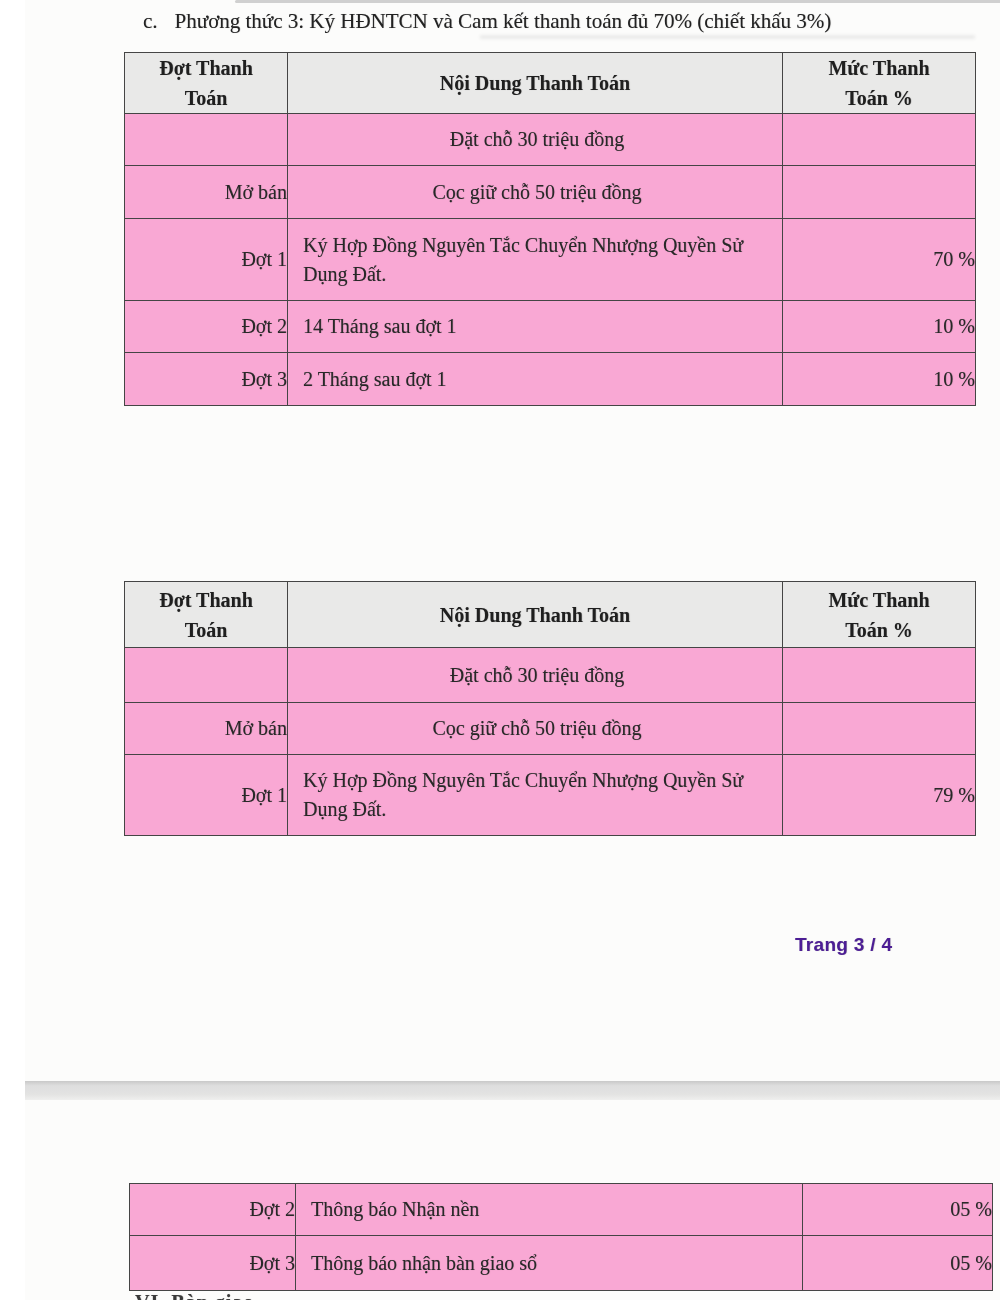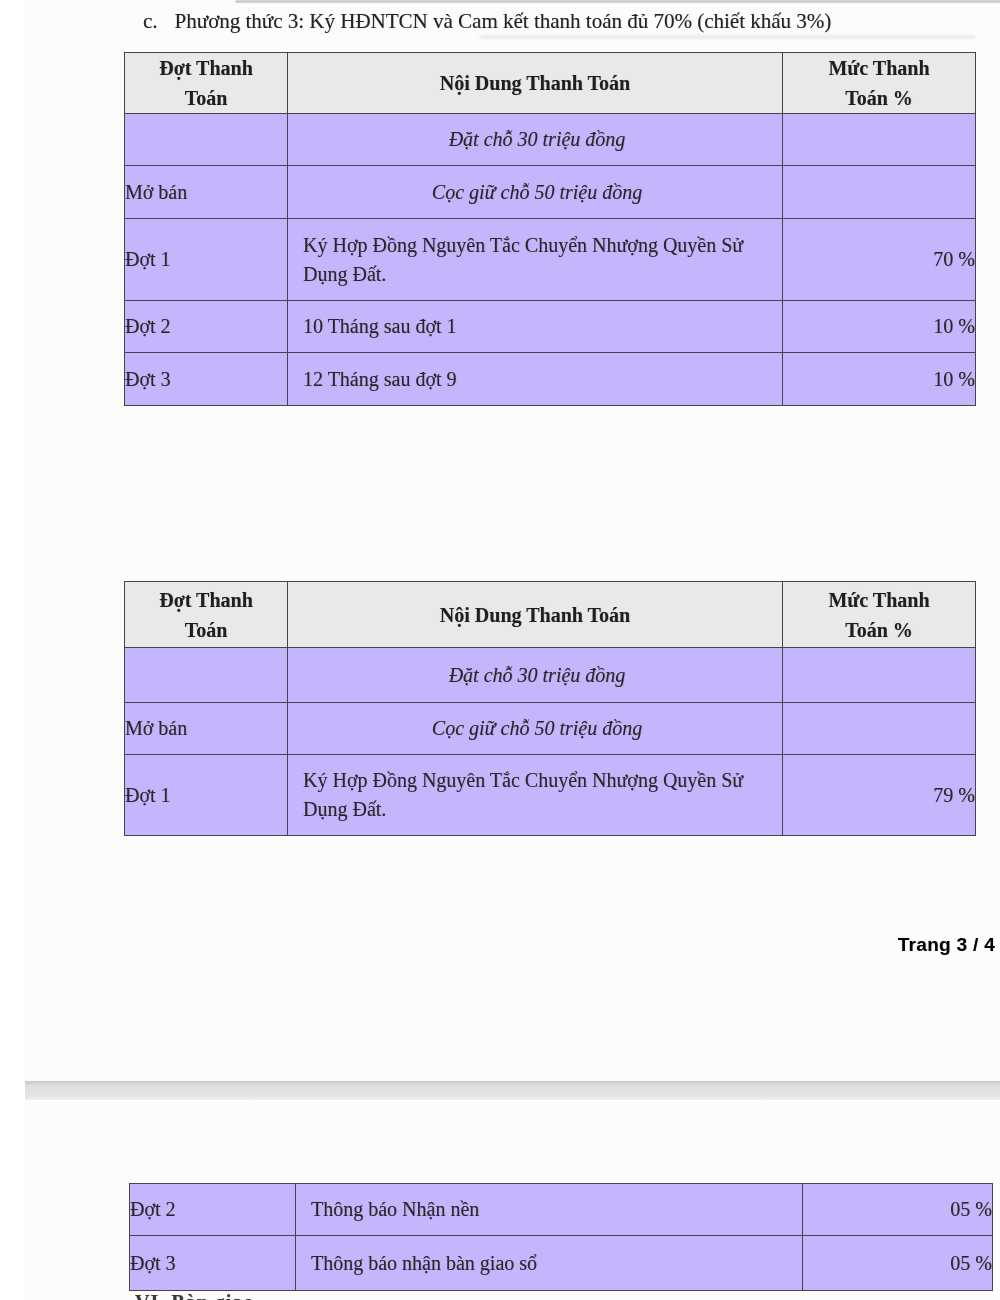--- a/index.html
+++ b/index.html
@@ -13,43 +13,43 @@
 
   
   .heading{position:absolute;left:118px;font-size:21px;white-space:nowrap;color:#222;}
   .heading .h-letter{display:inline-block;margin-right:17px;}
   .heading-c{top:9px;}
   .heading-d{top:529px;}
 
   
   table.doc-table{
     position:absolute;border-collapse:collapse;table-layout:fixed;
-    background:#c4b5fd;
+    background:#f9a8d4;
   }
   .doc-table th,.doc-table td{
     border:1.7px solid #454545;
     font-size:20px;padding:0;vertical-align:middle;overflow:hidden;
   }
   .doc-table th{
     background:#e9e9e8;font-weight:bold;text-align:center;color:#1f1f1f;
   }
   .th-line{line-height:30px;}
-  td.stage{text-align:left;}
+  td.stage{text-align:right;}
   td.content{text-align:left;padding-left:15px;padding-right:8px;line-height:29px;}
-  td.content.centered{text-align:center;padding-left:4px;padding-right:0;font-style:italic;}
+  td.content.centered{text-align:center;padding-left:4px;padding-right:0;}
   td.percent{text-align:right;}
   .t1{left:99px;top:52px;}
   .t2{left:99px;top:581px;}
   .t3{left:104px;top:1183px;}
 
   
   .page-number{
-    position:absolute;left:770px;top:934px;width:200px;text-align:right;
+    position:absolute;left:770px;top:934px;width:200px;text-align:left;
     font-family:"Liberation Sans","DejaVu Sans",sans-serif;
-    font-weight:700;font-size:19px;color:#000000;letter-spacing:0.3px;
+    font-weight:700;font-size:19px;color:#4c1d95;letter-spacing:0.3px;
   }
 
   
   .page-break-band{
     position:absolute;left:0;top:1081px;width:1000px;height:19px;
     background:linear-gradient(180deg,#c9c9c9 0%,#dedede 25%,#e3e3e2 70%,#efefee 100%);
   }
 
   
   .top-sliver{
@@ -107,26 +107,26 @@
       <td class="content centered">Cọc giữ chỗ 50 triệu đồng</td>
       <td class="percent"></td>
     </tr>
     <tr style="height:82px">
       <td class="stage">Đợt 1</td>
       <td class="content">Ký Hợp Đồng Nguyên Tắc Chuyển Nhượng Quyền Sử Dụng Đất.</td>
       <td class="percent">70 %</td>
     </tr>
     <tr style="height:52px">
       <td class="stage">Đợt 2</td>
-      <td class="content">10 Tháng sau đợt 1</td>
+      <td class="content">14 Tháng sau đợt 1</td>
       <td class="percent">10 %</td>
     </tr>
     <tr style="height:53px">
       <td class="stage">Đợt 3</td>
-      <td class="content">12 Tháng sau đợt 9</td>
+      <td class="content">2 Tháng sau đợt 1</td>
       <td class="percent">10 %</td>
     </tr>
   </tbody>
     </table>
 
 
   <table class="doc-table t2">
     <colgroup>
         <col style="width:163px">
         <col style="width:495px">

